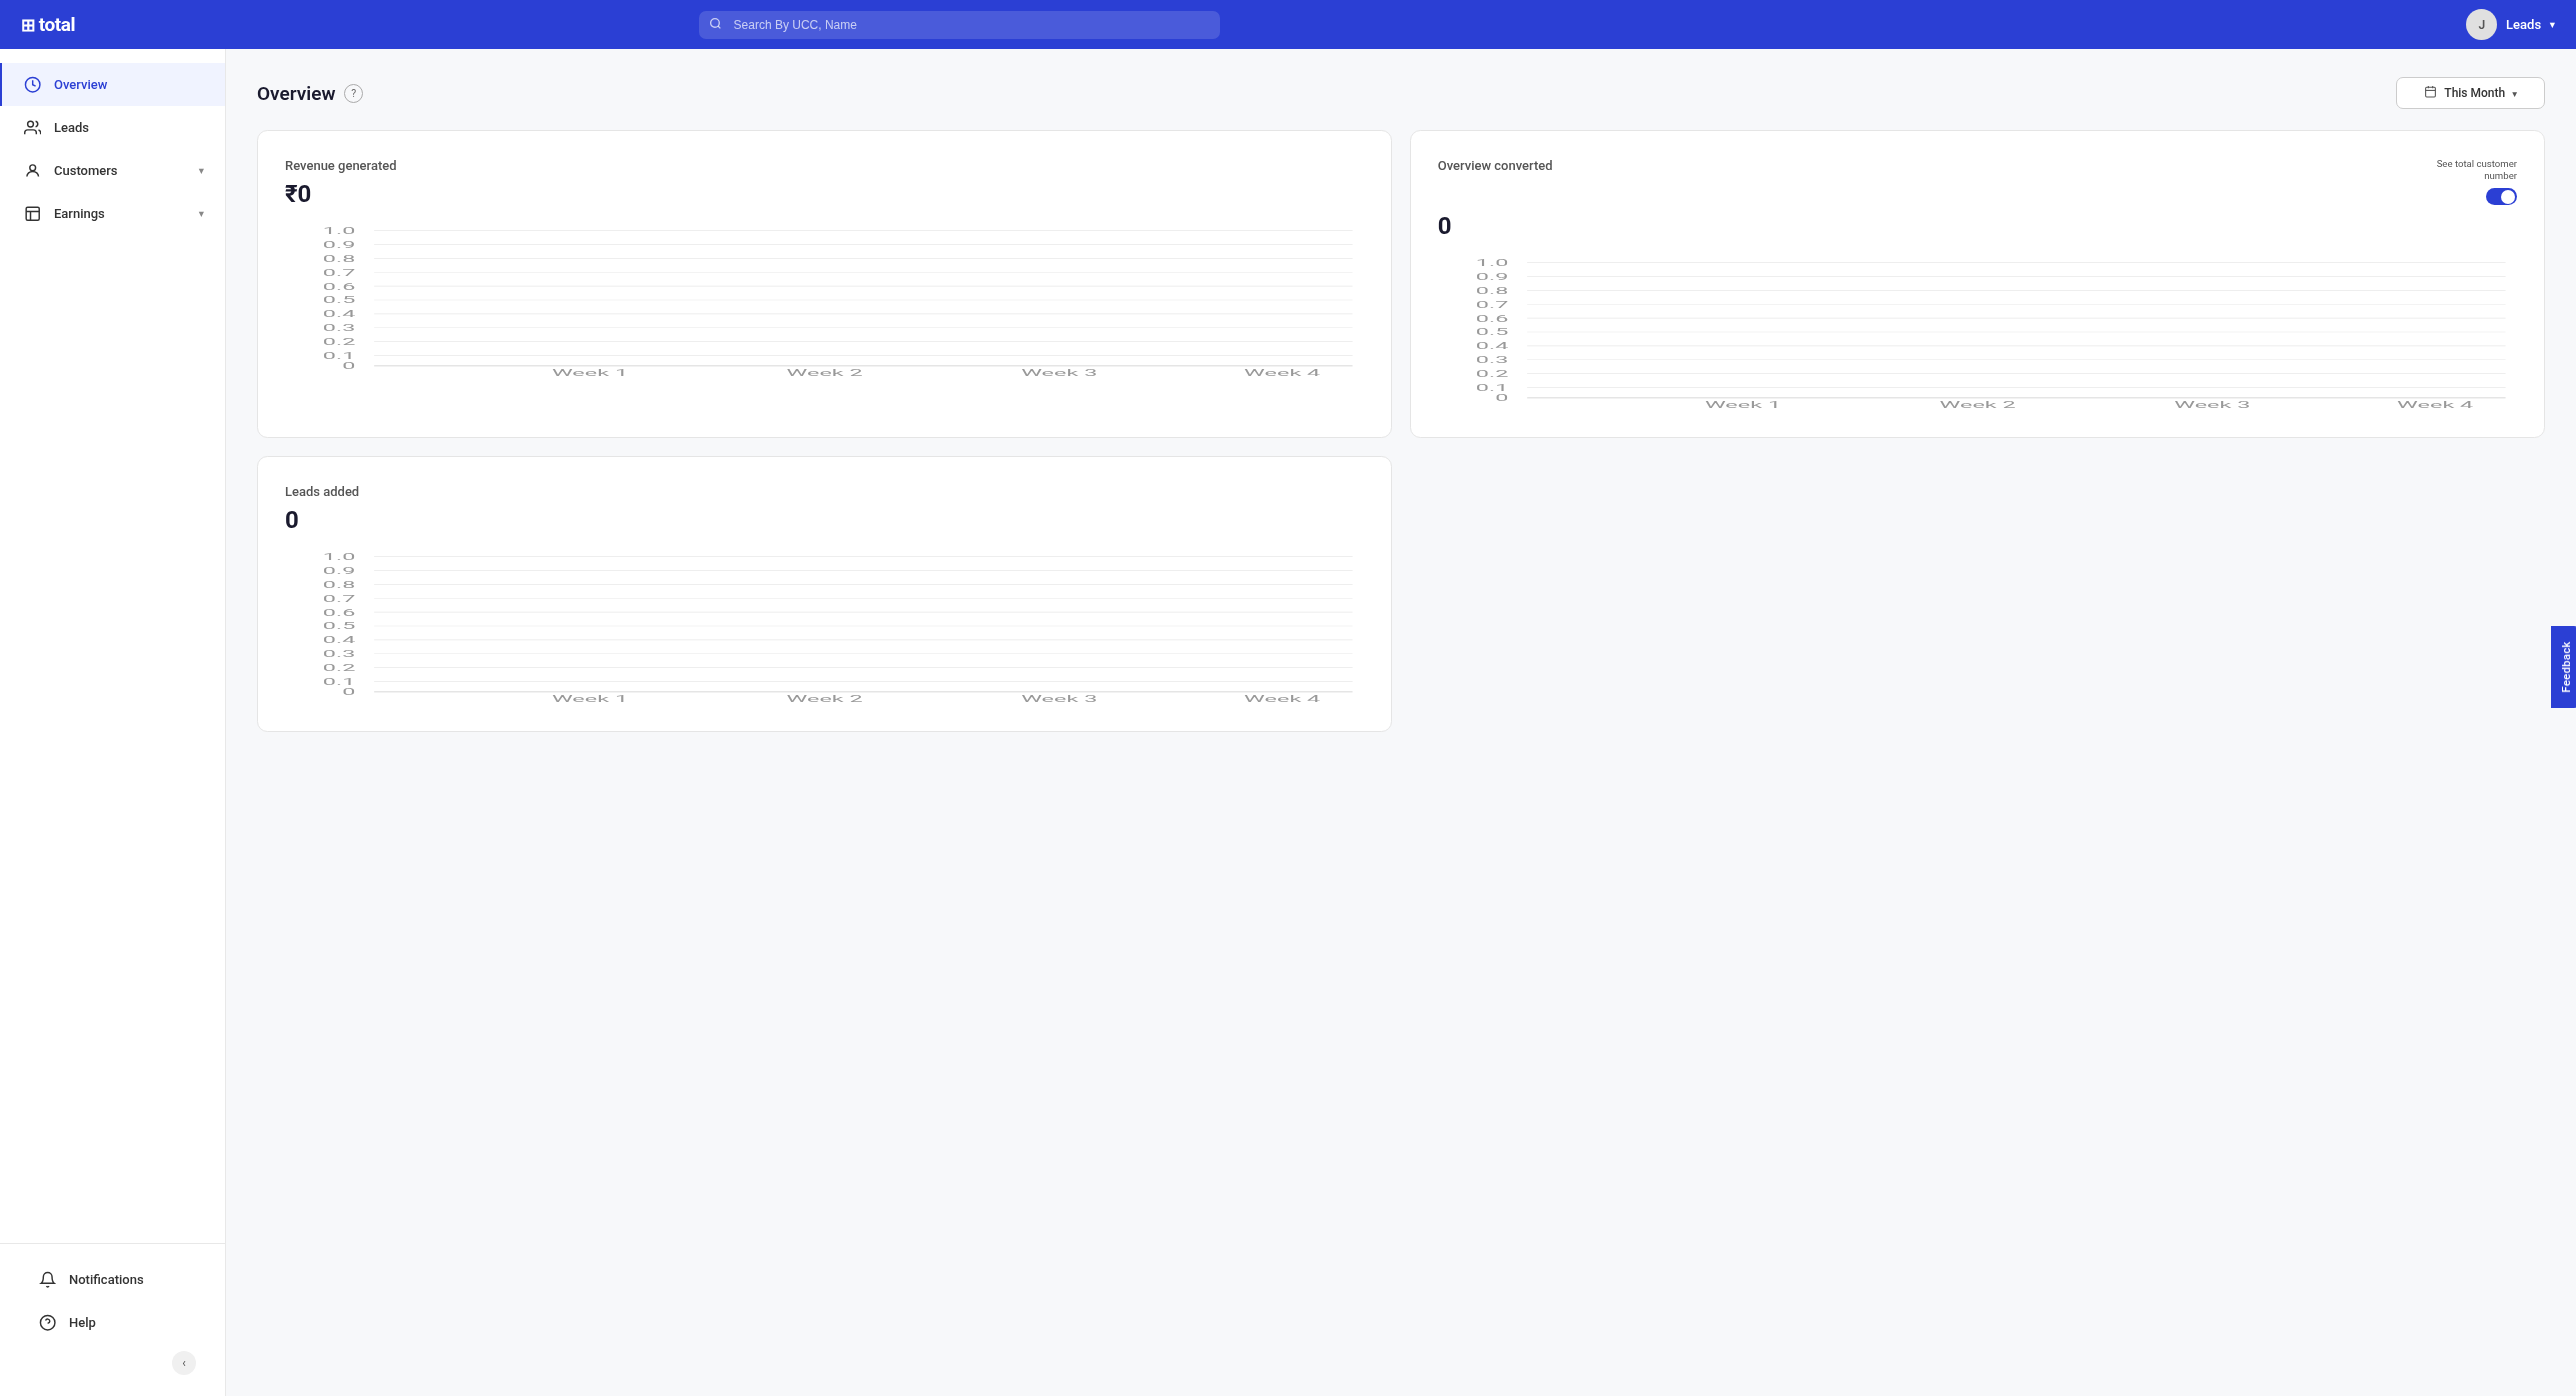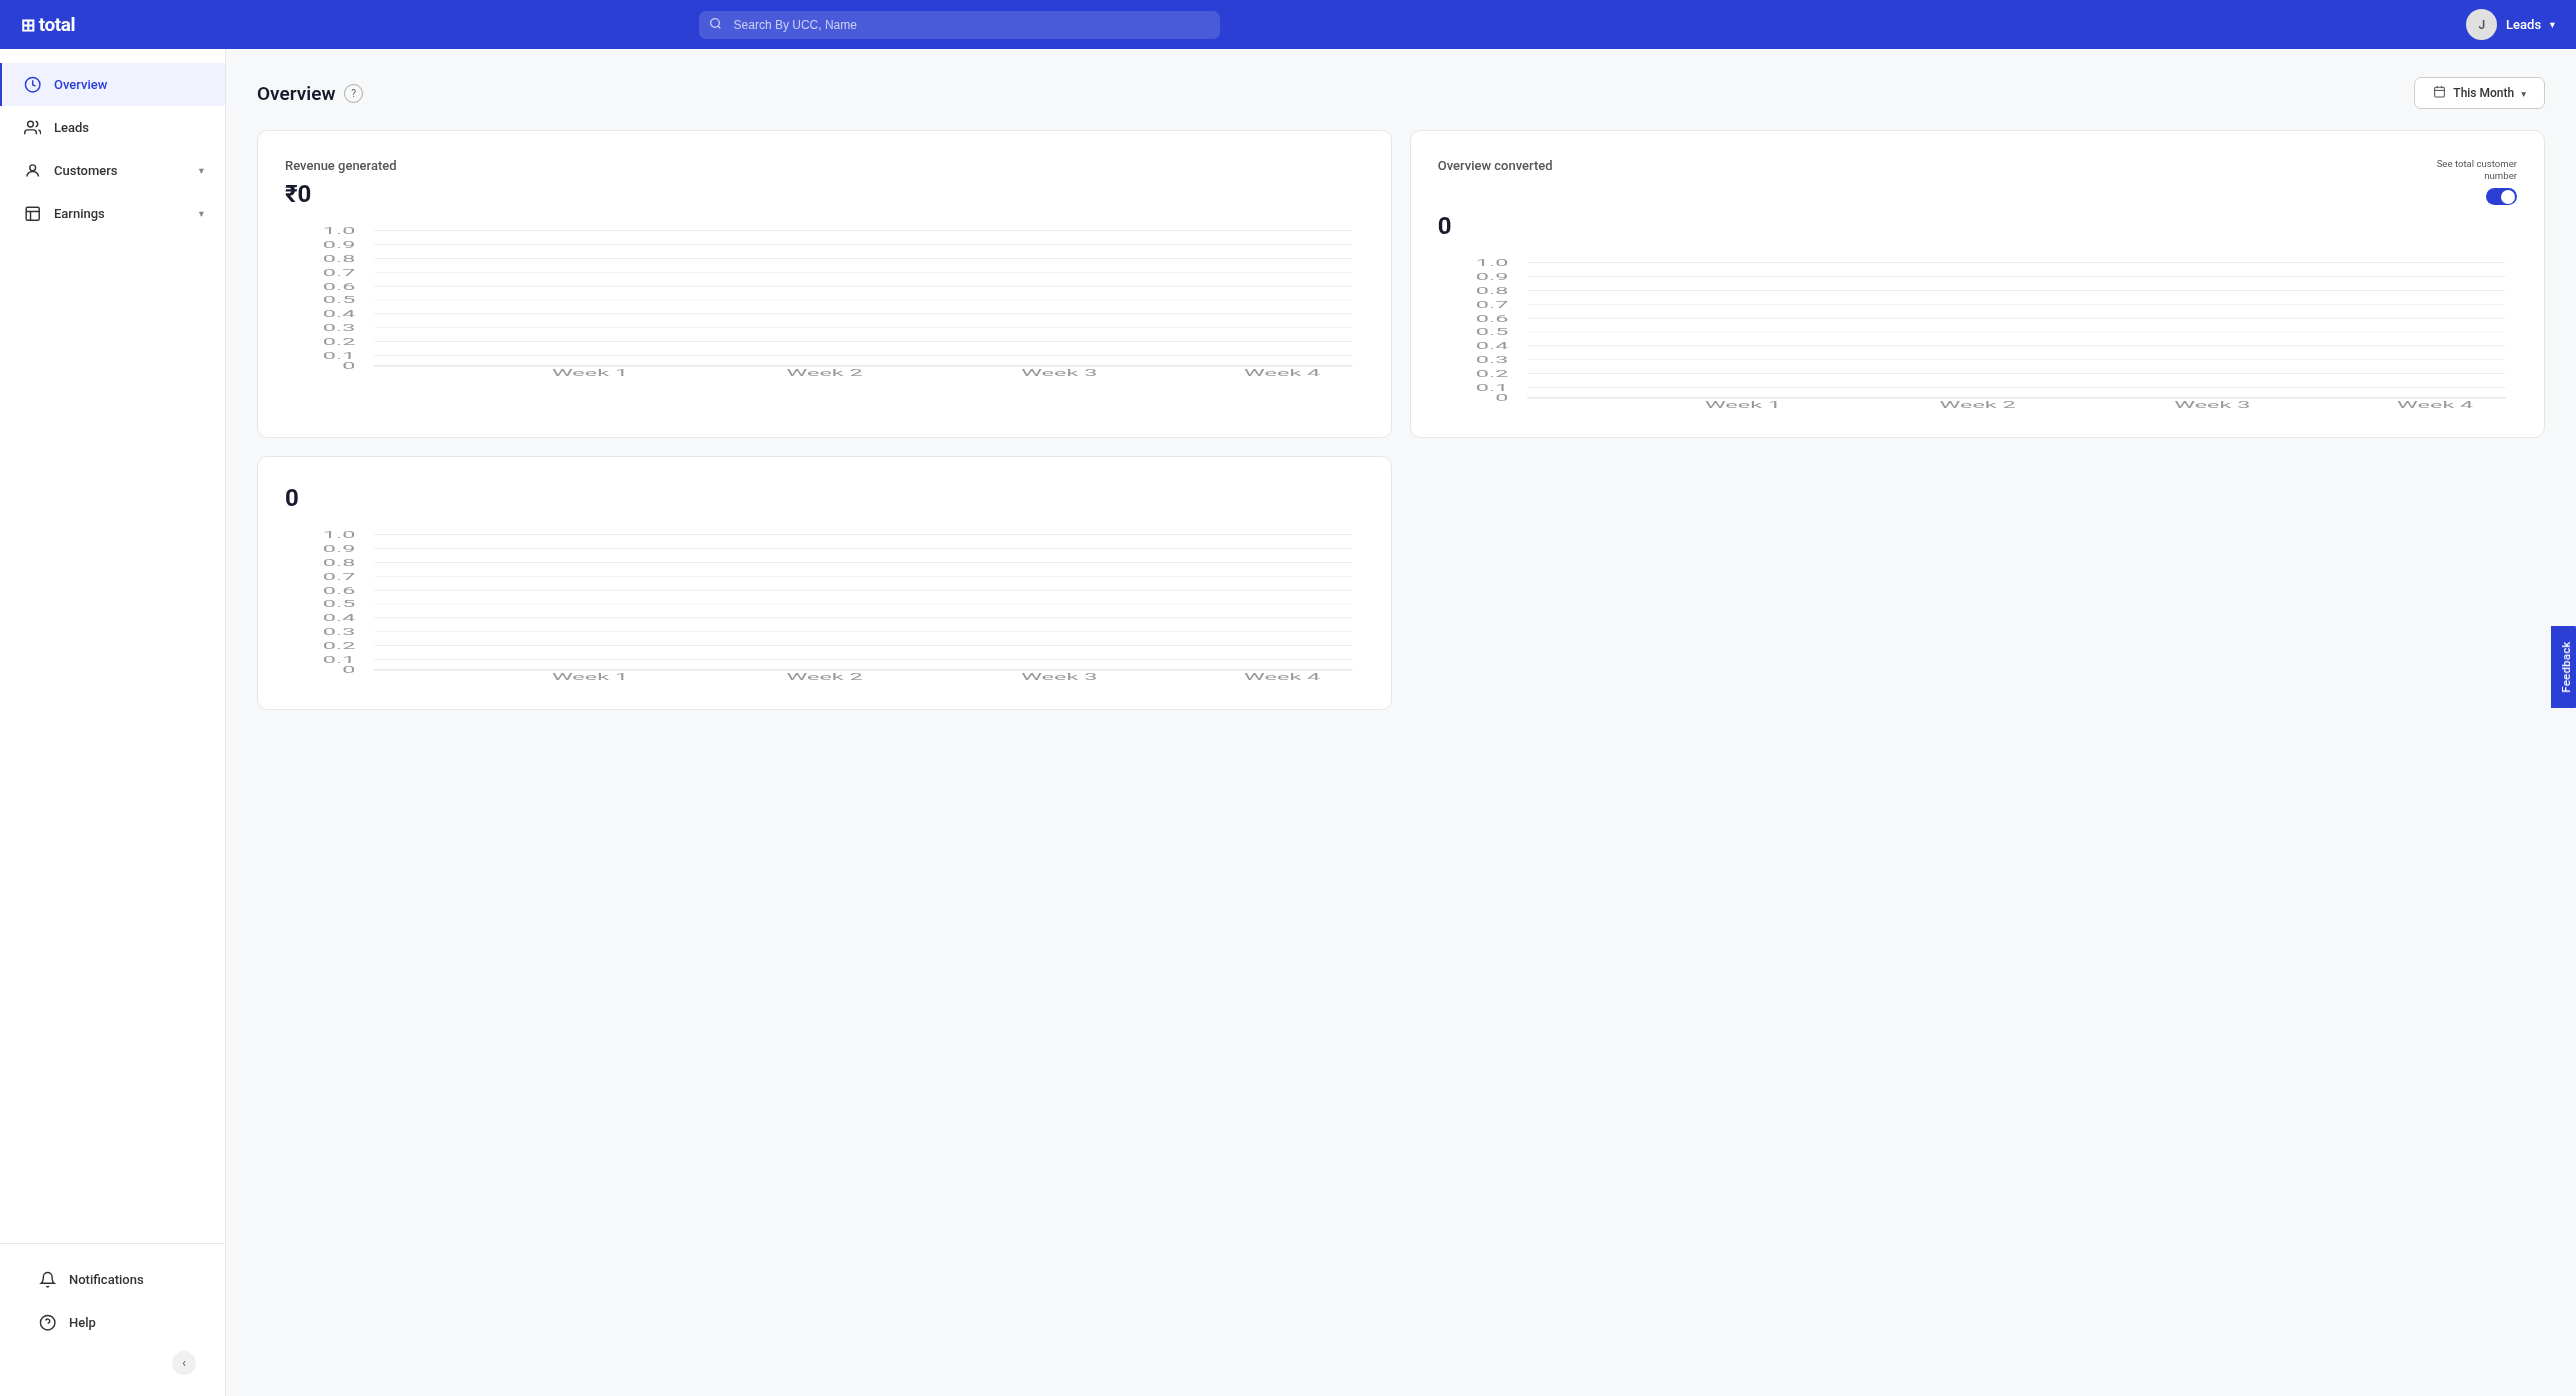--- a/index.html
+++ b/index.html
@@ -184,21 +184,21 @@
       font-size: 10.4px;
       color: #666;
       cursor: pointer;
     }
     .period-selector {
       display: flex;
       align-items: center;
       gap: 7px;
       border: 1.3px solid #ccc;
       border-radius: 7px;
-      padding: 7px 18px;
+      padding: 7px 27px;
       background: white;
       cursor: pointer;
       font-size: 12px;
       font-weight: 500;
       color: #333;
     }
     .calendar-icon {
       font-size: 13px;
       color: #555;
     }
@@ -503,20 +503,21 @@
             <text x="230" y="178" font-size="10" fill="#999" text-anchor="middle">Week 2</text>
             <text x="330" y="178" font-size="10" fill="#999" text-anchor="middle">Week 3</text>
             <text x="425" y="178" font-size="10" fill="#999" text-anchor="middle">Week 4</text>
           </svg>
         </div>
       </div>
     </div>
 
     <div style="display: grid; grid-template-columns: 1fr 1fr; gap: 17.4px;">
       <div class="card">
+        <div class="card-title">Leads added</div>
         <div class="card-value">0</div>
         <div class="chart-container">
           <svg class="chart-svg" viewBox="0 0 460 180" preserveAspectRatio="none">
             <text x="30" y="14" font-size="10" fill="#999" text-anchor="end">1.0</text>
             <text x="30" y="30" font-size="10" fill="#999" text-anchor="end">0.9</text>
             <text x="30" y="46" font-size="10" fill="#999" text-anchor="end">0.8</text>
             <text x="30" y="62" font-size="10" fill="#999" text-anchor="end">0.7</text>
             <text x="30" y="78" font-size="10" fill="#999" text-anchor="end">0.6</text>
             <text x="30" y="94" font-size="10" fill="#999" text-anchor="end">0.5</text>
             <text x="30" y="110" font-size="10" fill="#999" text-anchor="end">0.4</text>

